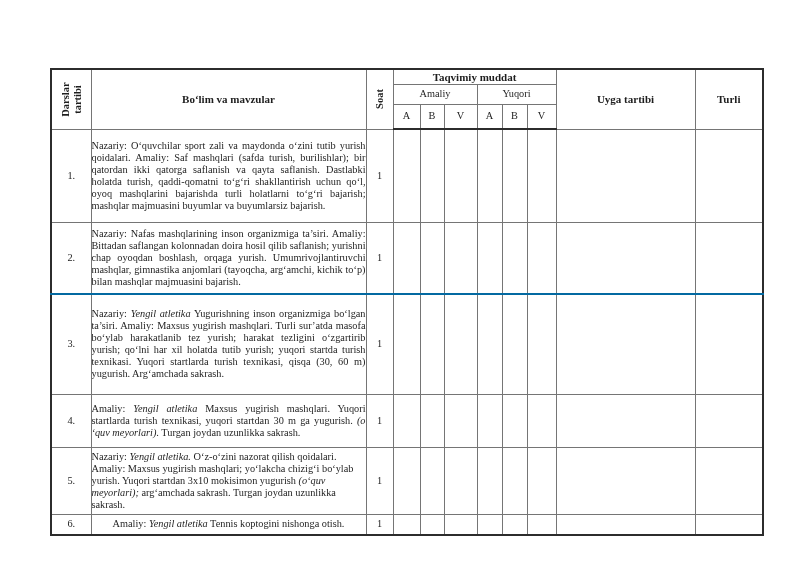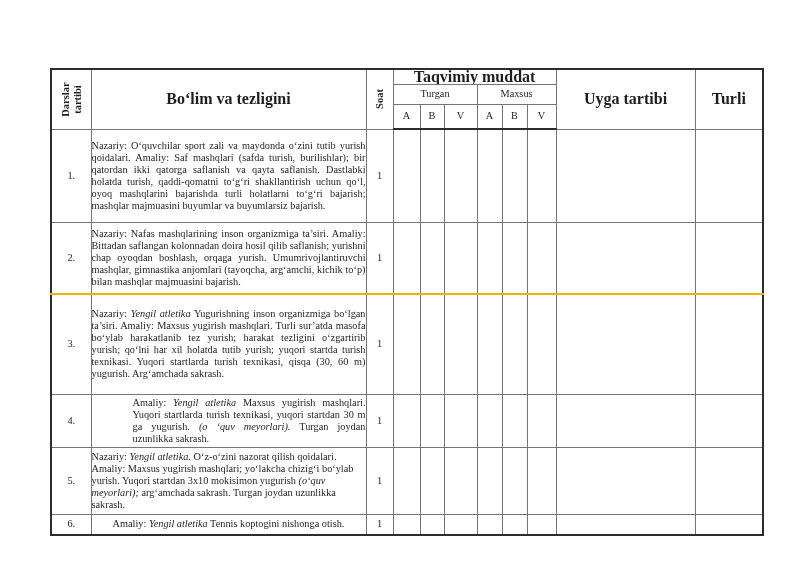--- a/index.html
+++ b/index.html
@@ -27,31 +27,31 @@
     font-weight: normal;
     vertical-align: middle;
     text-align: center;
     font-size: 10.3px;
     line-height: 12px;
     overflow: hidden;
   }
   thead tr.h-r1 { height: 15px; }
   thead tr.h-r2 { height: 20px; }
   thead tr.h-r3 { height: 25px; }
-  thead th.bold { font-weight: bold; font-size: 16px; }
+  thead th.bold { font-weight: bold; font-size: 11px; }
   thead tr.h-r3 th { border-bottom: 2px solid #2c2c2c; }
   th.hdr-bottom { border-bottom: 2px solid #2c2c2c; }
 
   tbody tr:nth-child(1) { height: 93px; }
   tbody tr:nth-child(2) { height: 72px; }
   tbody tr:nth-child(3) { height: 100px; }
   tbody tr:nth-child(4) { height: 53px; }
   tbody tr:nth-child(5) { height: 67px; }
   tbody tr:nth-child(6) { height: 21px; }
-  tbody tr:nth-child(2) td { border-bottom: 2px solid #eab308; }
+  tbody tr:nth-child(2) td { border-bottom: 2px solid #0369a1; }
 
   td.c-num { font-size: 10.3px; }
   td.c-topic {
     text-align: justify;
     vertical-align: top;
     padding: 1px 4px 1px 6px;
     line-height: 12.9px;
     font-size: 10.2px;
   }
   td.c-topic i { }
@@ -95,33 +95,33 @@
       <col style="width:139px">
       <col style="width:68px">
     </colgroup>
     <thead>
       <tr class="h-r1">
         <th rowspan="3" class="hdr-bottom">
           <div class="rot-wrap">
               <div class="rot two-line">Darslar tartibi</div>
             </div>
         </th>
-        <th rowspan="3" class="bold hdr-bottom">Bo‘lim va  tezligini</th>
+        <th rowspan="3" class="bold hdr-bottom">Bo‘lim va  mavzular</th>
         <th rowspan="3" class="hdr-bottom">
           <div class="rot-wrap">
               <div class="rot">Soat</div>
             </div>
         </th>
         <th colspan="6" class="bold">Taqvimiy muddat</th>
         <th rowspan="3" class="bold hdr-bottom">Uyga tartibi</th>
         <th rowspan="3" class="bold hdr-bottom">Turli</th>
       </tr>
       <tr class="h-r2">
-        <th colspan="3">Turgan</th>
-        <th colspan="3">Maxsus</th>
+        <th colspan="3">Amaliy</th>
+        <th colspan="3">Yuqori</th>
       </tr>
       <tr class="h-r3">
         <th>A</th>
         <th>B</th>
         <th>V</th>
         <th>A</th>
         <th>B</th>
         <th>V</th>
       </tr>
     </thead>
@@ -160,21 +160,21 @@
           <td></td>
           <td></td>
           <td></td>
           <td></td>
           <td></td>
           <td></td>
           <td></td>
         </tr>
         <tr>
           <td class="c-num">4.</td>
-          <td class="c-topic" style="text-align: justify; padding-left: 41px;"><span>Amaliy: </span><i>Yengil atletika</i><span> Maxsus yugirish mashqlari. Yuqori startlarda turish texnikasi, yuqori startdan 30 m ga yugurish. </span><i>(o ‘quv meyorlari).</i><span> Turgan joydan uzunlikka sakrash.</span></td>
+          <td class="c-topic" style="text-align: justify;"><span>Amaliy: </span><i>Yengil atletika</i><span> Maxsus yugirish mashqlari. Yuqori startlarda turish texnikasi, yuqori startdan 30 m ga yugurish. </span><i>(o ‘quv meyorlari).</i><span> Turgan joydan uzunlikka sakrash.</span></td>
           <td class="c-hours">1</td>
           <td></td>
           <td></td>
           <td></td>
           <td></td>
           <td></td>
           <td></td>
           <td></td>
           <td></td>
         </tr>

